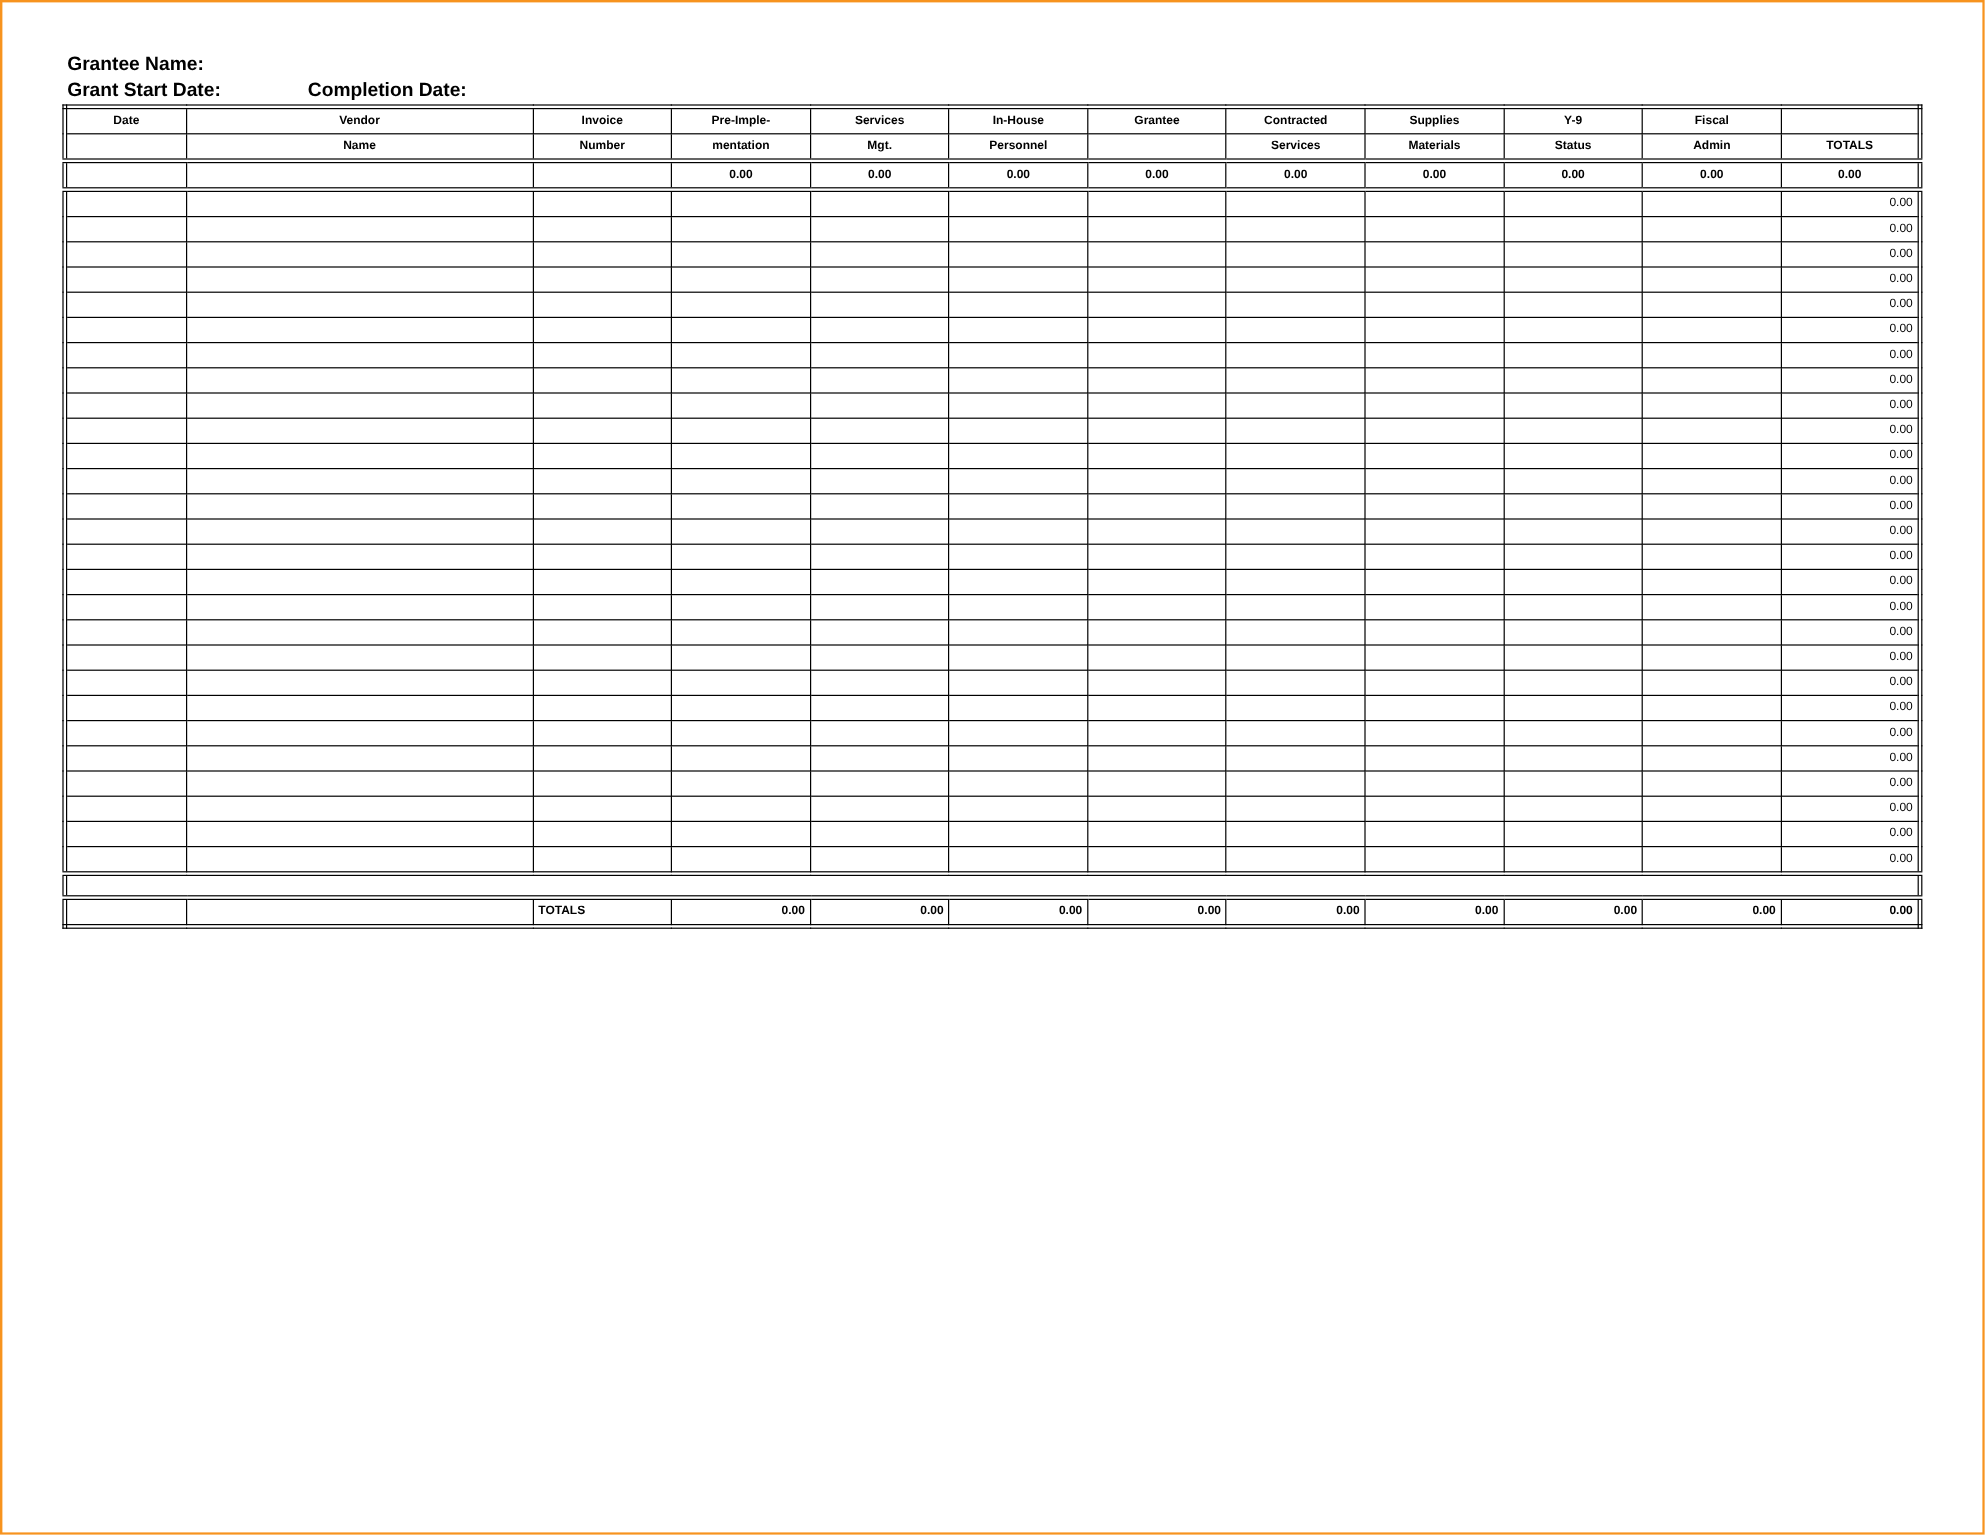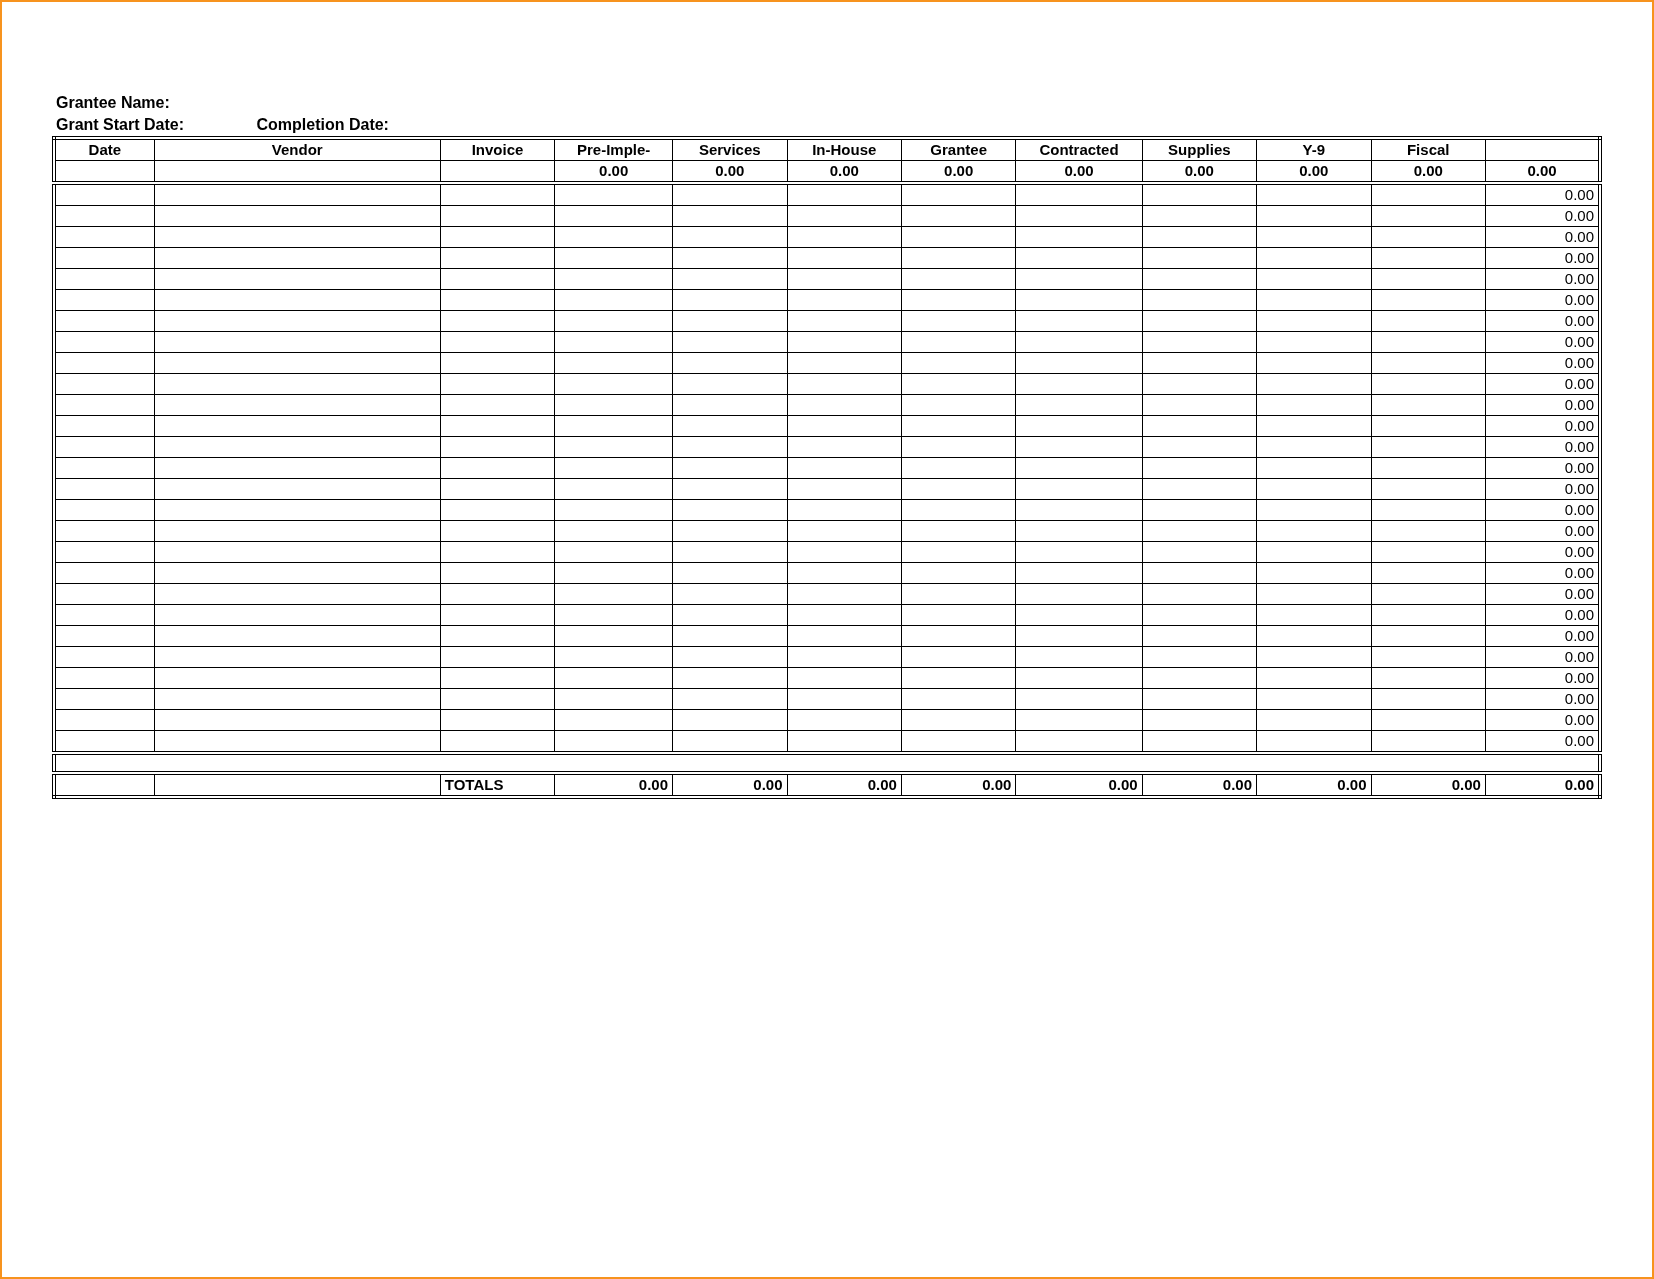--- a/index.html
+++ b/index.html
@@ -10,34 +10,34 @@
     background: #fff;
   }
   .outer-frame {
     border: 2px solid #f7931e;
     width: 1654px;
     height: 1279px;
     position: relative;
     overflow: hidden;
   }
   .page {
-    padding: 90px 50px 40px 50px;
+    padding: 41px 50px 40px 50px;
   }
   .header {
     font-size: 16px;
     font-weight: bold;
     line-height: 1.35;
     margin-bottom: 1px;
     padding-left: 4px;
   }
   .header .row3 span.cd { display:inline-block; margin-left: 68px; }
   table.tracking {
     border-collapse: collapse;
     width: 100%;
-    font-size: 15px;
+    font-size: 10px;
     border: 4px double #000;
   }
   table.tracking th,
   table.tracking td {
     border: 1px solid #000;
     padding: 1px 4px;
     height: 20px;
     line-height: 18px;
     white-space: nowrap;
   }
@@ -101,20 +101,34 @@
             <th>Pre-Imple-</th>
             <th>Services</th>
             <th>In-House</th>
             <th>Grantee</th>
             <th>Contracted</th>
             <th>Supplies</th>
             <th>Y-9</th>
             <th>Fiscal</th>
             <th></th>
           </tr>
+        <tr id="hdr2" class="hline-bot">
+            <th></th>
+            <th>Name</th>
+            <th>Number</th>
+            <th>mentation</th>
+            <th>Mgt.</th>
+            <th>Personnel</th>
+            <th></th>
+            <th>Services</th>
+            <th>Materials</th>
+            <th>Status</th>
+            <th>Admin</th>
+            <th>TOTALS</th>
+          </tr>
         <tr id="subtot" class="subtotal-row hline-bot">
             <td style="text-align: left;"></td>
             <td style="text-align: left;"></td>
             <td style="text-align: left;"></td>
             <td style="text-align: center;">0.00</td>
             <td style="text-align: center;">0.00</td>
             <td style="text-align: center;">0.00</td>
             <td style="text-align: center;">0.00</td>
             <td style="text-align: center;">0.00</td>
             <td style="text-align: center;">0.00</td>

